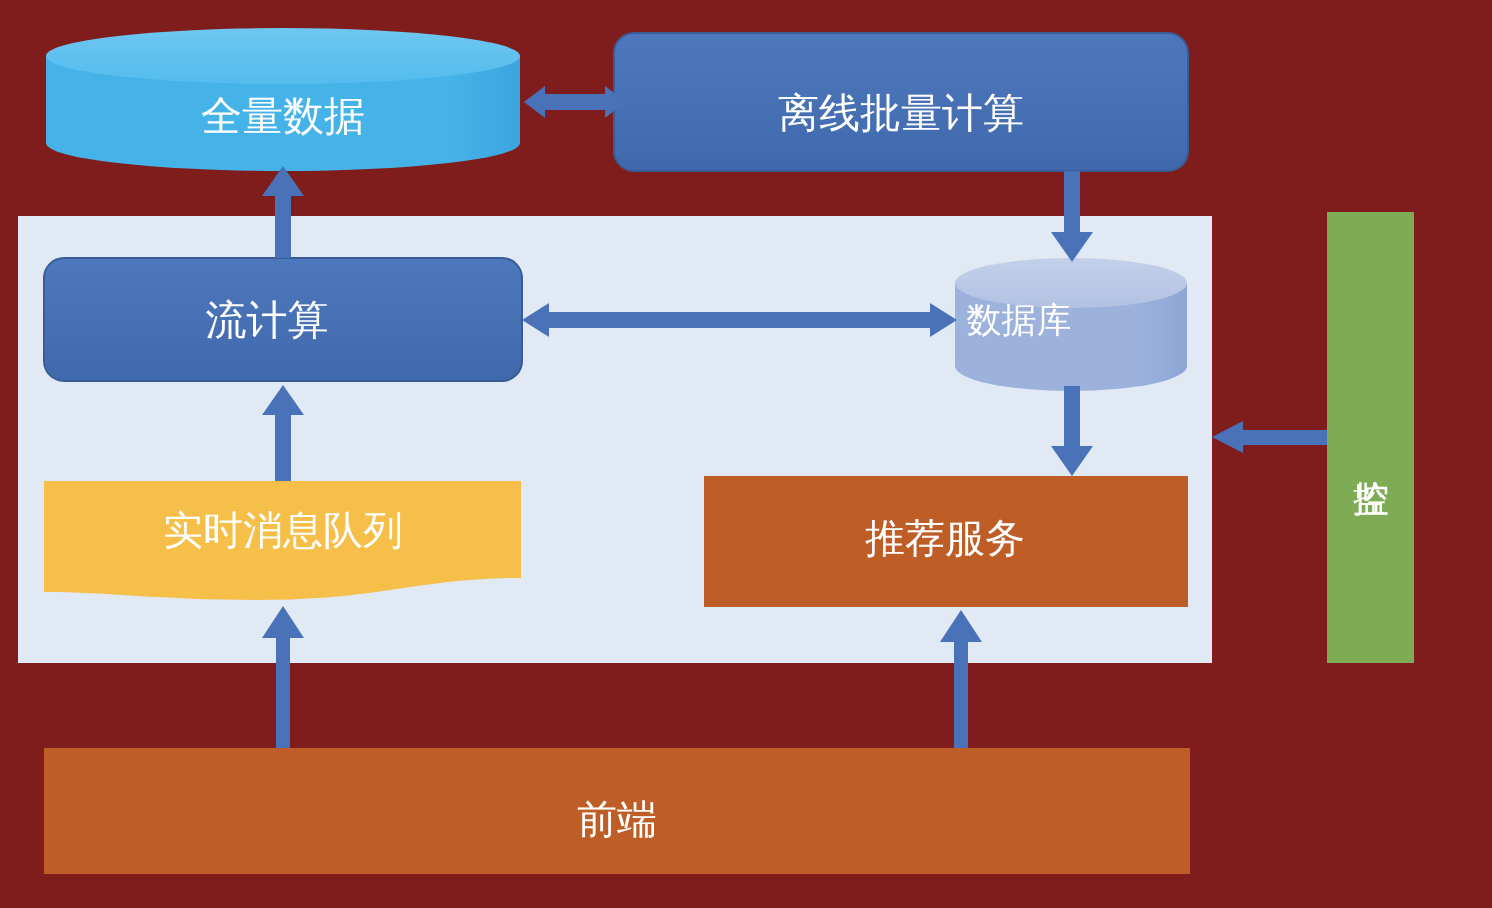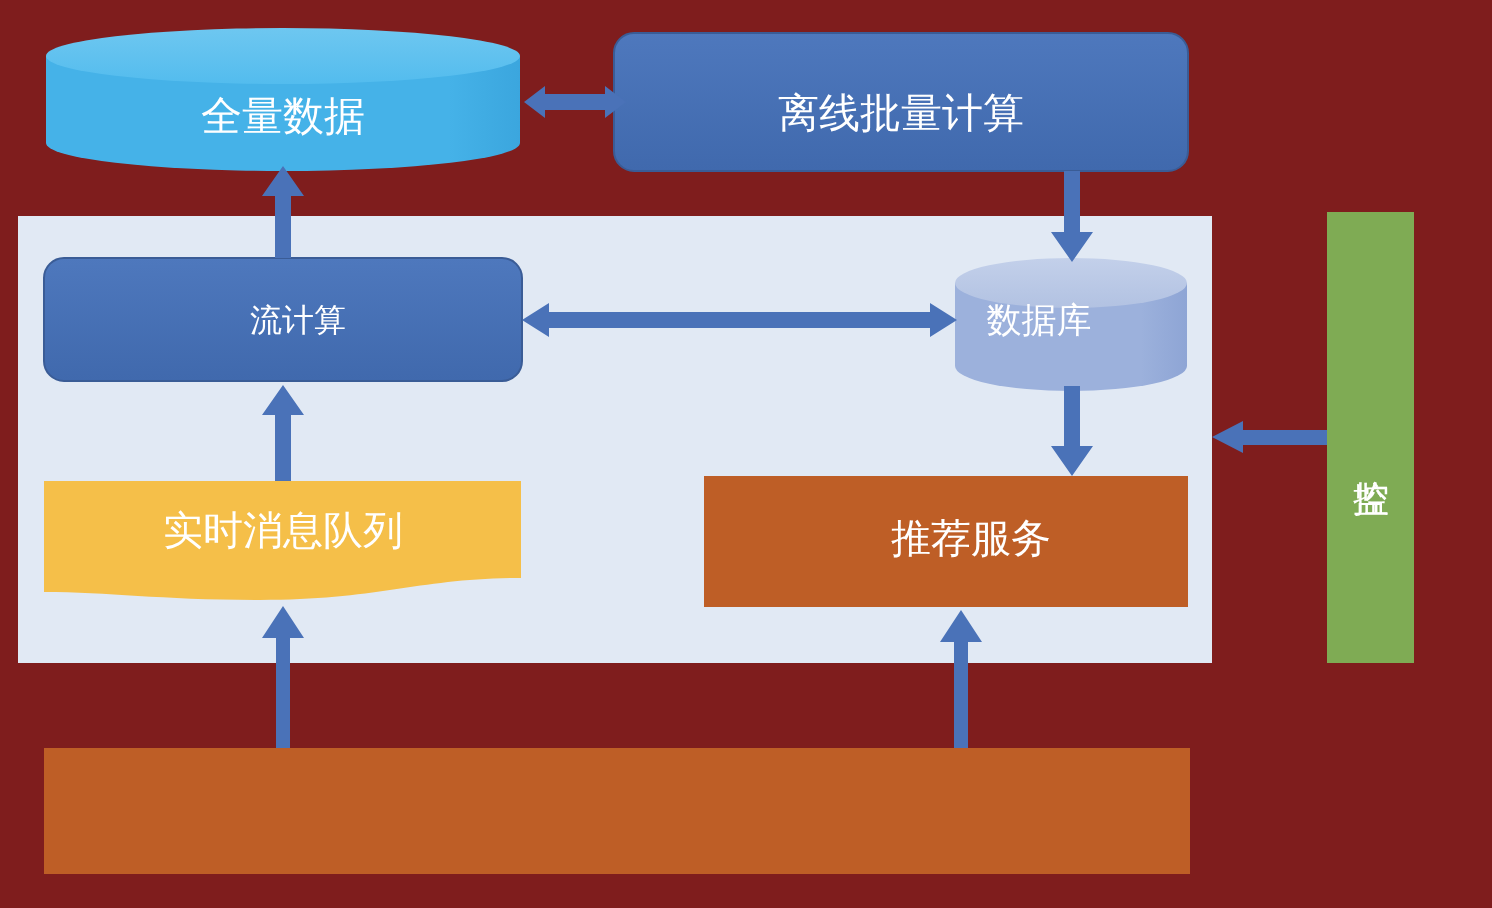--- a/index.html
+++ b/index.html
@@ -27,24 +27,24 @@
   .node-label {
     position: absolute;
     color: #ffffff;
     font-weight: 400;
     white-space: nowrap;
     pointer-events: none;
     text-align: center;
   }
   .lbl-quanliang   { left: 48px;  top: 92px;  width: 470px; font-size: 41px; line-height: 48px; }
   .lbl-lixian      { left: 616px; top: 89px;  width: 570px; font-size: 41px; line-height: 48px; }
-  .lbl-liujisuan   { left: 61px;  top: 296px; width: 474px; font-size: 32px; line-height: 48px; }
-  .lbl-shujuku     { left: 924px; top: 299px; width: 230px; font-size: 35px; line-height: 42px; }
+  .lbl-liujisuan   { left: 30px;  top: 296px; width: 474px; font-size: 41px; line-height: 48px; }
+  .lbl-shujuku     { left: 904px; top: 299px; width: 230px; font-size: 35px; line-height: 42px; }
   .lbl-duilie      { left: 46px;  top: 510px; width: 474px; font-size: 40px; line-height: 47px; font-family: Liberation Mono, monospace; }
-  .lbl-tuijian     { left: 704px; top: 515px; width: 482px; font-size: 40px; line-height: 47px; padding-left: 26px; }
+  .lbl-tuijian     { left: 704px; top: 515px; width: 482px; font-size: 40px; line-height: 47px; }
   .lbl-qianduan    { left: 44px;  top: 796px; width: 1146px; font-size: 40px; line-height: 47px; }
   .lbl-jiankong {
     left: 1329px;
     top: 402px;
     width: 84px;
     font-size: 36px;
     line-height: 44px;
     writing-mode: vertical-rl;
     text-orientation: upright;
     height: 100px;
@@ -168,16 +168,17 @@
   <div class="node-label lbl-lixian">离线批量计算</div>
 
   <div class="node-label lbl-liujisuan">流计算</div>
 
   <div class="node-label lbl-shujuku">数据库</div>
 
   <div class="node-label lbl-duilie">实时消息队列</div>
 
   <div class="node-label lbl-tuijian">推荐服务</div>
 
+  <div class="node-label lbl-qianduan">前端</div>
 
   <div class="node-label lbl-jiankong">监控</div>
 
 </div>
 
 </body></html>

